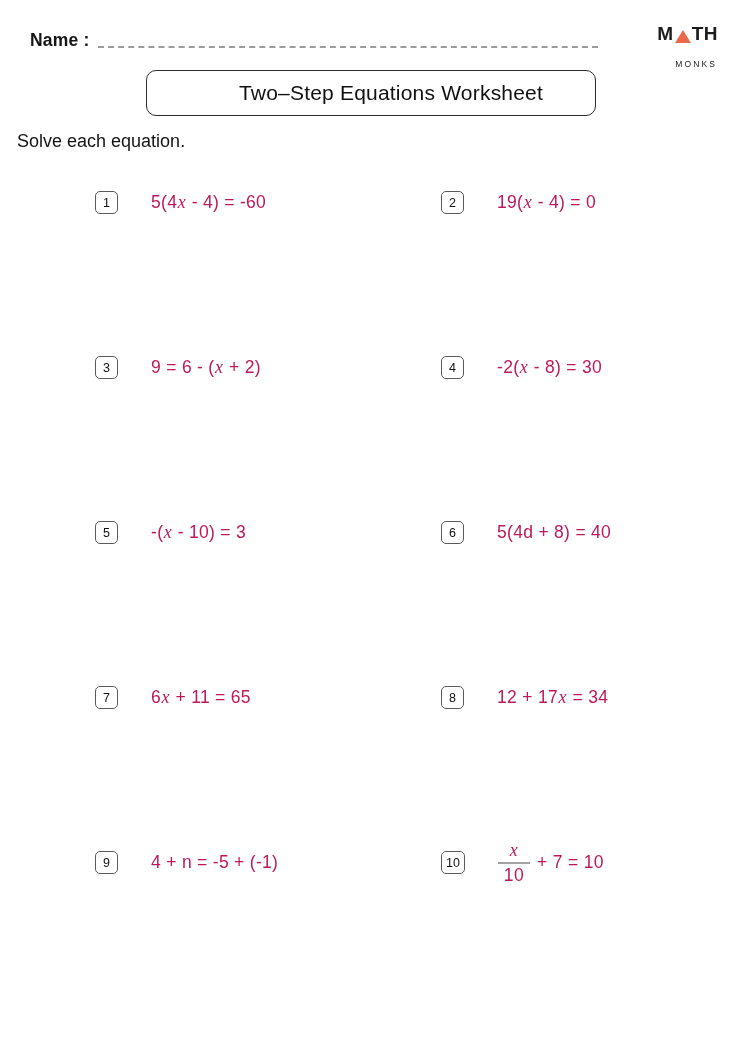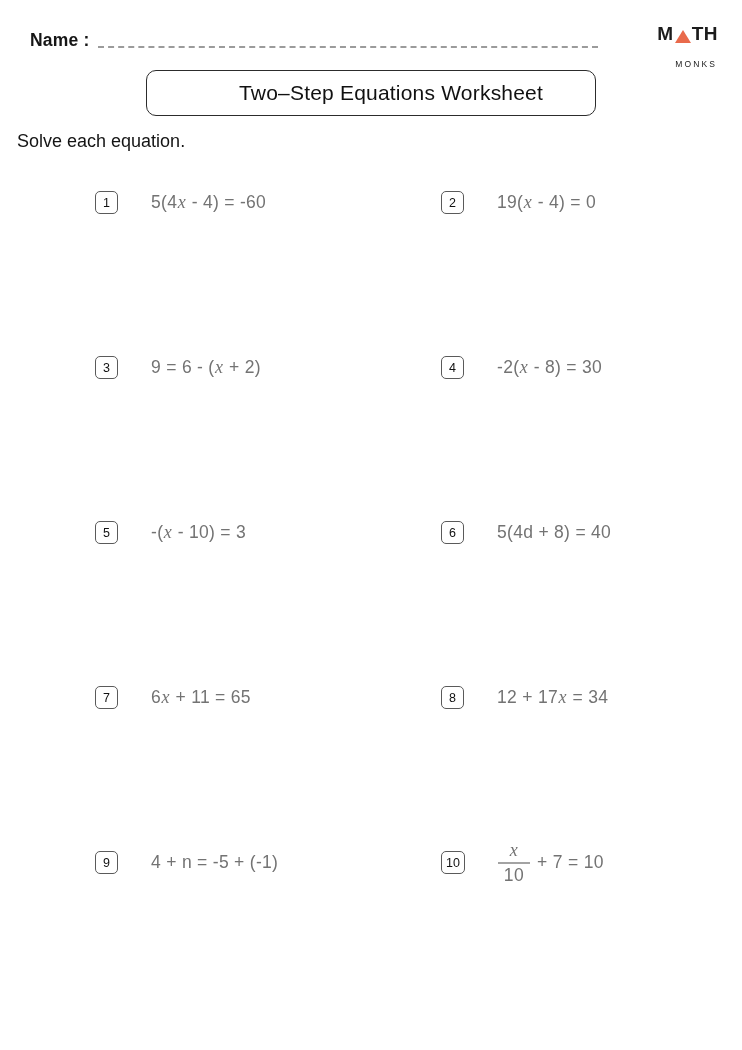--- a/index.html
+++ b/index.html
@@ -131,21 +131,21 @@
     border: 1.2px solid #5a5a5a;
     border-radius: 5px;
     font-size: 12.5px;
     color: #111;
     background: #fff;
     flex: 0 0 auto;
   }
   .equation {
     font-size: 17.5px;
     letter-spacing: 0.3px;
-    color: #737373;
+    color: #be185d;
     white-space: pre;
     display: inline-flex;
     align-items: center;
   }
   .equation .var {
     font-style: italic;
     font-family: "Liberation Serif", "DejaVu Serif", serif;
     font-size: 18px;
     padding: 0 0.5px;
   }

